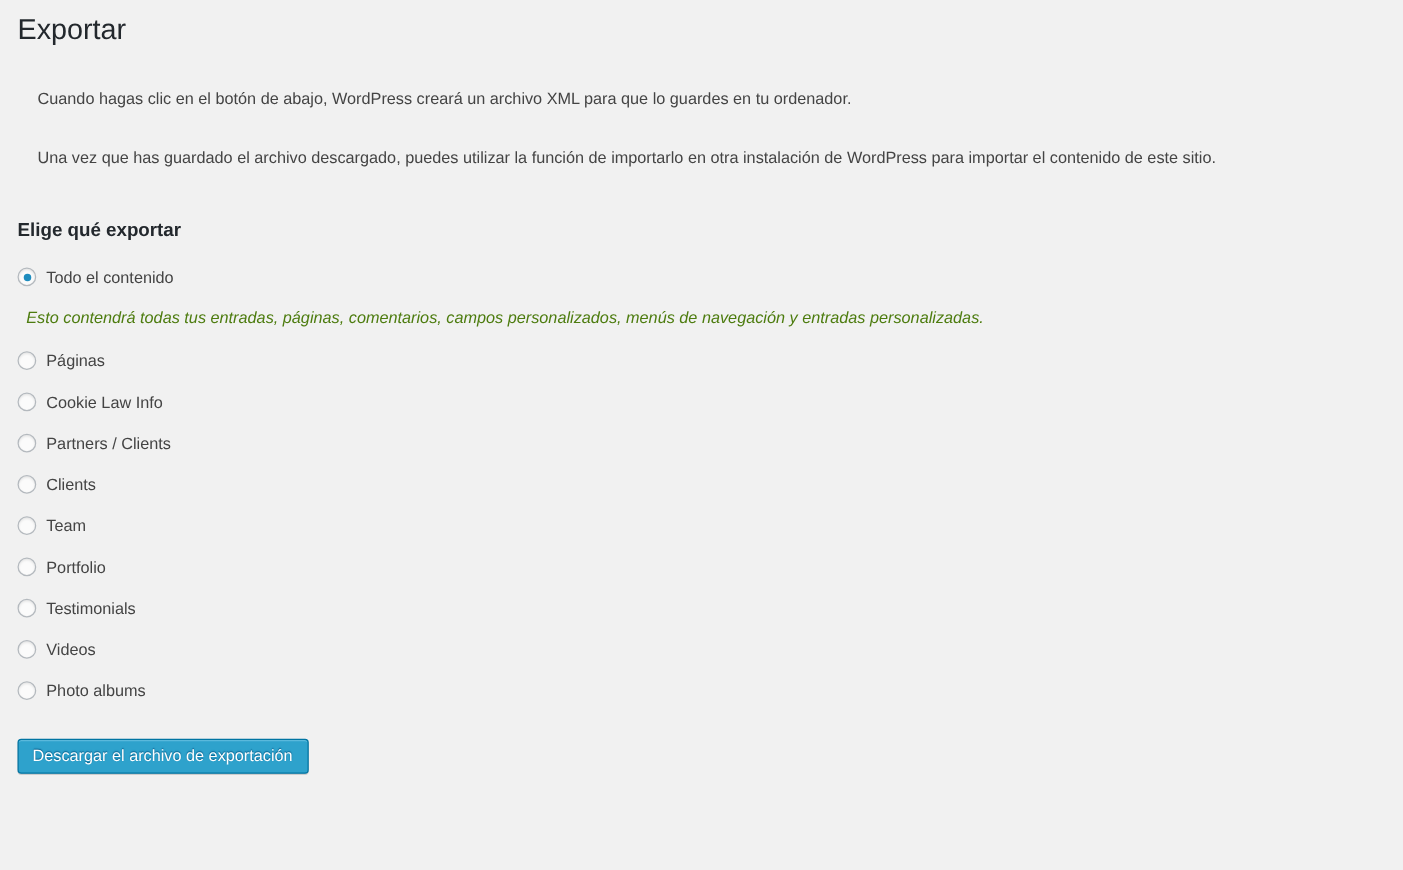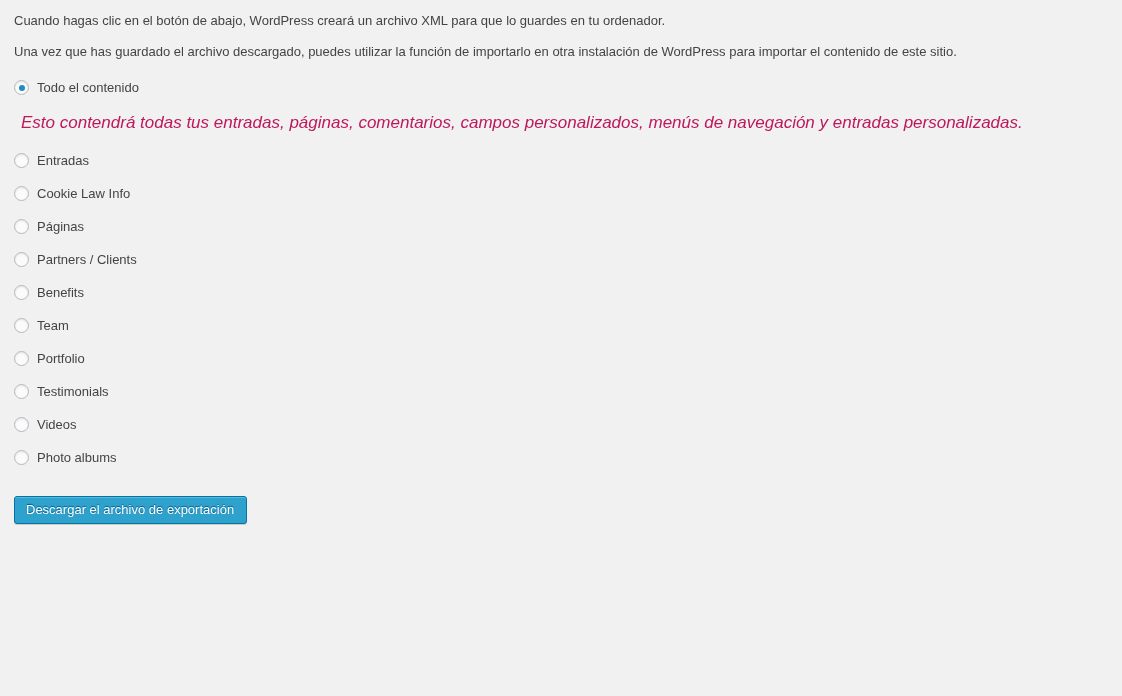--- a/index.html
+++ b/index.html
@@ -30,21 +30,21 @@
     color: #23282d;
     margin: 0;
     padding: 9px 0 4px 0;
     letter-spacing: 0;
   }
 
   .intro-p {
     font-size: 13px;
     line-height: 1.5;
     color: #444444;
-    margin: 0;
+    margin: 16px;
     padding: 11px 0 0 0;
   }
 
   .section-title {
     font-size: 15px;
     font-weight: 700;
     color: #23282d;
     margin: 0;
     padding: 24px 0 0 0;
     line-height: 20px;
@@ -95,23 +95,23 @@
 
   .option-label {
     font-size: 13px;
     line-height: 1;
     color: #444444;
     margin-left: 8px;
     cursor: pointer;
   }
 
   .description {
-    font-size: 17px;
+    font-size: 13px;
     font-style: italic;
-    color: #be185d;
+    color: #4d7c0f;
     line-height: 1.5;
     margin: 0;
     padding: 6px 0 8px 7px;
   }
 
   .button-row {
     padding-top: 22px;
   }
 
   .download-button {
@@ -130,62 +130,60 @@
     cursor: pointer;
     text-shadow: 0 -1px 1px #005684;
     white-space: nowrap;
   }
 </style>
 </head>
 <body>
 
 <div class="wrap">
 
+  <h1 class="page-title">Exportar</h1>
 
   <p class="intro-p">Cuando hagas clic en el botón de abajo, WordPress creará un archivo XML para que lo guardes en tu ordenador.</p>
 
 
   <p class="intro-p">Una vez que has guardado el archivo descargado, puedes utilizar la función de importarlo en otra instalación de WordPress para importar el contenido de este sitio.</p>
 
+  <h2 class="section-title">Elige qué exportar</h2>
 
   <ul class="options">
 
     <li class="option-row">
       <span class="radio checked"></span>
       <span class="option-label">Todo el contenido</span>
     </li>
 
     <li>
       <p class="description">Esto contendrá todas tus entradas, páginas, comentarios, campos personalizados, menús de navegación y entradas personalizadas.</p>
     </li>
 
-    <li class="option-row">
-      <span class="radio"></span>
-      <span class="option-label">Entradas</span>
+
+    <li class="option-row">
+      <span class="radio"></span>
+      <span class="option-label">Páginas</span>
     </li>
 
     <li class="option-row">
       <span class="radio"></span>
       <span class="option-label">Cookie Law Info</span>
     </li>
 
-    <li class="option-row">
-      <span class="radio"></span>
-      <span class="option-label">Páginas</span>
-    </li>
-
 
     <li class="option-row">
       <span class="radio"></span>
       <span class="option-label">Partners / Clients</span>
     </li>
 
     <li class="option-row">
       <span class="radio"></span>
-      <span class="option-label">Benefits</span>
+      <span class="option-label">Clients</span>
     </li>
 
     <li class="option-row">
       <span class="radio"></span>
       <span class="option-label">Team</span>
     </li>
 
     <li class="option-row">
       <span class="radio"></span>
       <span class="option-label">Portfolio</span>

